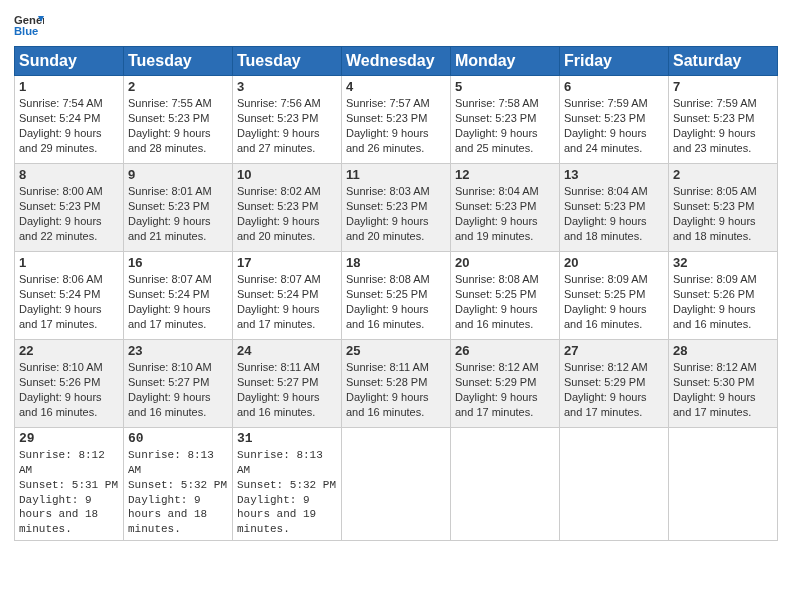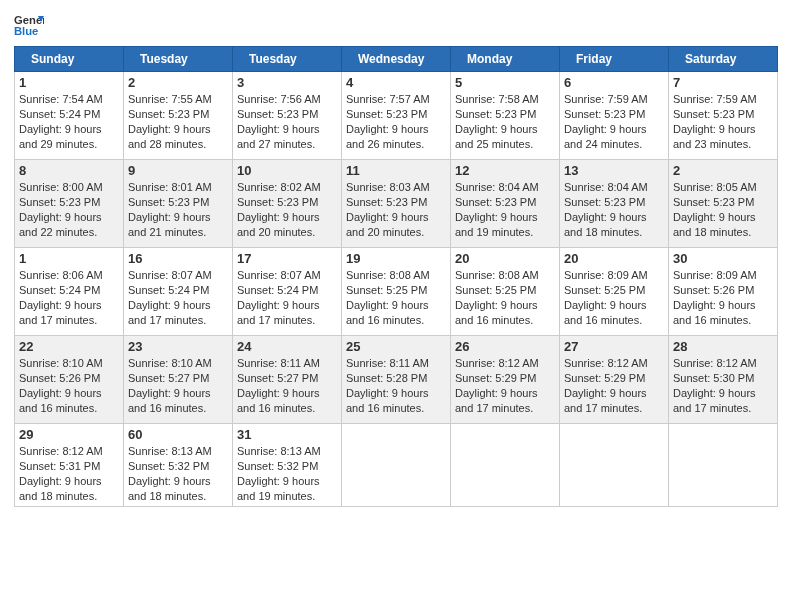--- a/index.html
+++ b/index.html
@@ -41,38 +41,39 @@
       font-size: 13px;
       color: #555;
     }
     .calendar {
       width: 100%;
       border-collapse: collapse;
     }
     .calendar th {
       background: #2a6db5;
       color: #fff;
-      font-size: 12px;
+      font-size: 16px;
       font-weight: bold;
-      padding: 5px 16px;
+      padding: 5px 4px;
       text-align: left;
       border: 1px solid #1a5a9a;
     }
     .calendar td {
       vertical-align: top;
       border: 1px solid #ccc;
       padding: 3px 4px;
       width: calc(100%/7);
       background: #fff;
       font-size: 9.5px;
       color: #333;
       height: 88px;
     }
     .calendar tr:last-child td {
       height: 80px;
+      font-family: Liberation Mono, monospace;
     }
     .day-num {
       font-size: 13px;
       font-weight: bold;
       display: block;
       margin-bottom: 2px;
     }
     .cell-info {
       font-size: 11px;
       line-height: 1.35;
@@ -183,33 +184,33 @@
           </td>
           <td>
             <span class="day-num">16</span>
             <div class="cell-info">Sunrise: 8:07 AM<br>Sunset: 5:24 PM<br>Daylight: 9 hours and 17 minutes.</div>
           </td>
           <td>
             <span class="day-num">17</span>
             <div class="cell-info">Sunrise: 8:07 AM<br>Sunset: 5:24 PM<br>Daylight: 9 hours and 17 minutes.</div>
           </td>
           <td>
-            <span class="day-num">19</span>
+            <span class="day-num">18</span>
             <div class="cell-info">Sunrise: 8:08 AM<br>Sunset: 5:25 PM<br>Daylight: 9 hours and 16 minutes.</div>
           </td>
           <td>
             <span class="day-num">20</span>
             <div class="cell-info">Sunrise: 8:08 AM<br>Sunset: 5:25 PM<br>Daylight: 9 hours and 16 minutes.</div>
           </td>
           <td>
             <span class="day-num">20</span>
             <div class="cell-info">Sunrise: 8:09 AM<br>Sunset: 5:25 PM<br>Daylight: 9 hours and 16 minutes.</div>
           </td>
           <td>
-            <span class="day-num">30</span>
+            <span class="day-num">32</span>
             <div class="cell-info">Sunrise: 8:09 AM<br>Sunset: 5:26 PM<br>Daylight: 9 hours and 16 minutes.</div>
           </td>
         </tr>
         <tr class="row-shaded">
           <td>
             <span class="day-num">22</span>
             <div class="cell-info">Sunrise: 8:10 AM<br>Sunset: 5:26 PM<br>Daylight: 9 hours and 16 minutes.</div>
           </td>
           <td>
             <span class="day-num">23</span>

